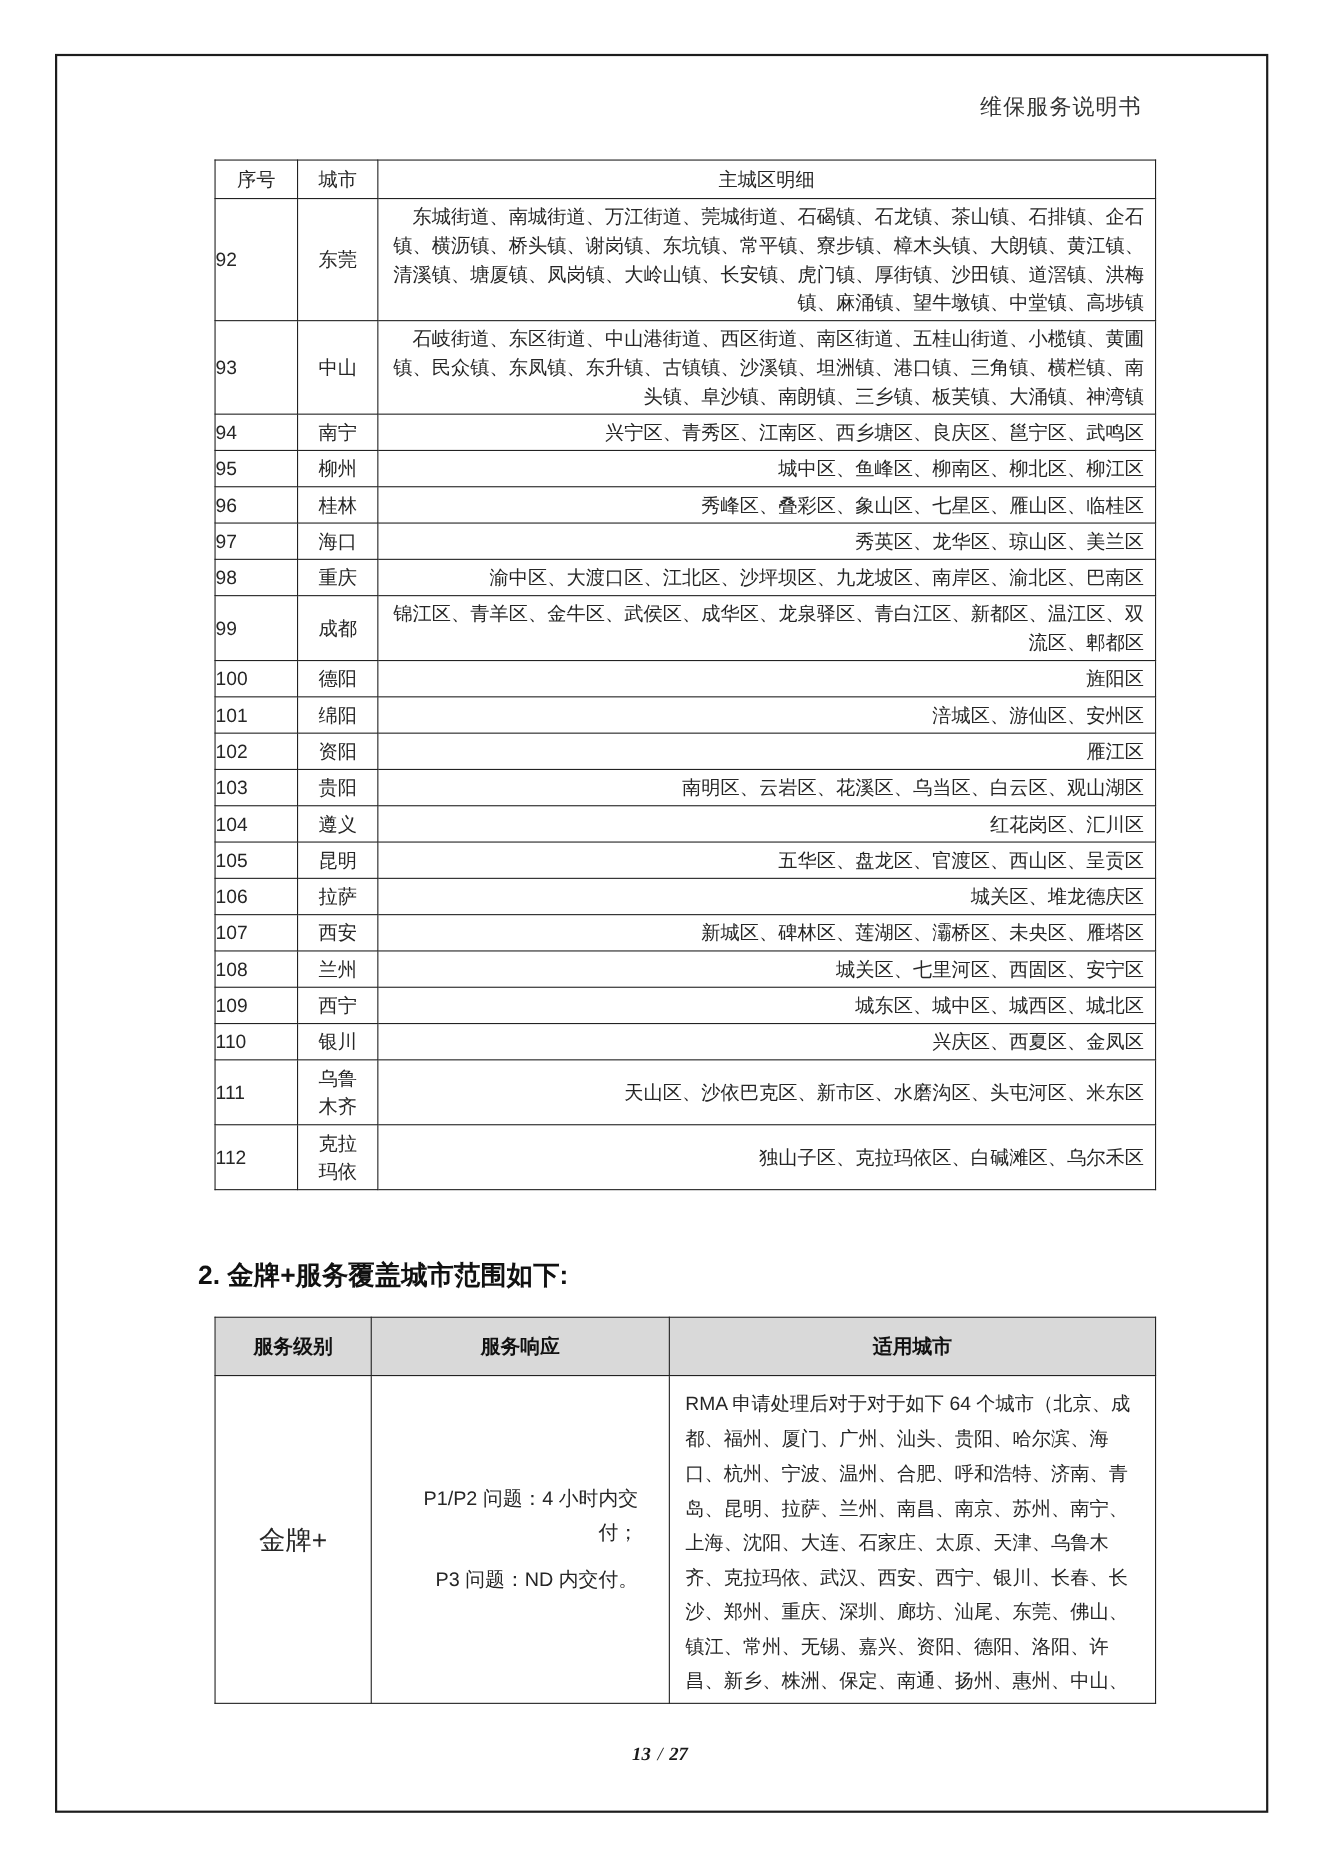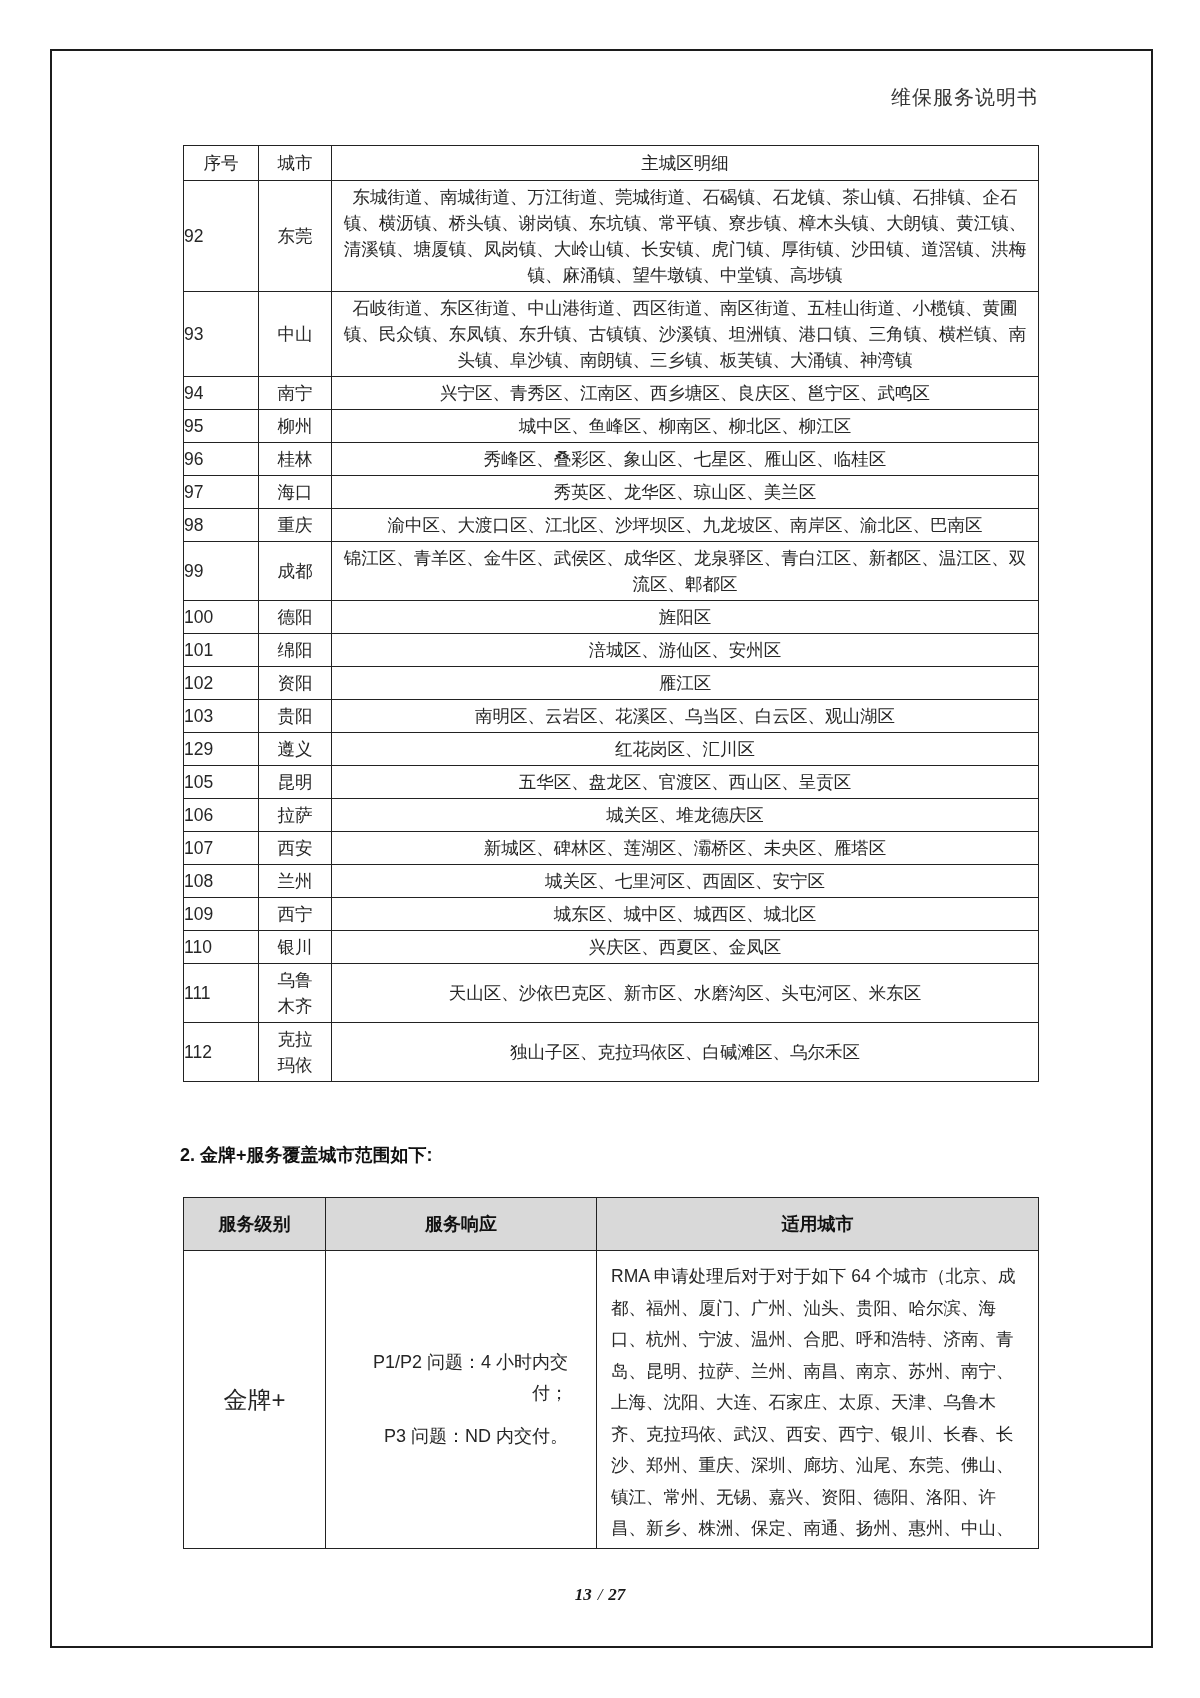--- a/index.html
+++ b/index.html
@@ -24,21 +24,21 @@
     top:84px;right:162px;
     font-family:"Liberation Serif","DejaVu Serif",serif;
     font-size:20px;color:#333333;
     letter-spacing:1px;
     white-space:nowrap;
   }
   table.doc-table{
     border-collapse:collapse;
     table-layout:fixed;
     position:absolute;
-    left:183px;
+    left:195px;
     width:855px;
     font-size:17.5px;
     color:#262626;
   }
   table.doc-table th, table.doc-table td{
     border:1.5px solid #222222;
     box-sizing:border-box;
   }
   
   #city-table{ top:145px; }
@@ -48,26 +48,26 @@
     padding:4px 2px;
     line-height:26px;
   }
   #city-table td{
     line-height:26px;
     padding:3px 0;
     vertical-align:middle;
   }
   #city-table td.c-no{ text-align:left; }
   #city-table td.c-city{ text-align:center; padding:3px 14px; }
-  #city-table td.c-districts{ text-align:center; padding:3px 10px;font-family:Liberation Serif, serif; }
+  #city-table td.c-districts{ text-align:right; padding:3px 10px;font-family:Liberation Serif, serif; }
   
   .section-heading{
     position:absolute;
     left:180px;top:1143px;
-    font-size:18px;
+    font-size:24px;
     font-weight:700;
     color:#111111;
     white-space:nowrap;
   }
   
   #service-table{ top:1197px; }
   #service-table th{
     background:#d9d9d9;
     font-weight:700;
     font-size:18px;
@@ -205,21 +205,21 @@
           <td class="c-districts">雁江区</td>
         </tr>
 
         <tr>
           <td class="c-no">103</td>
           <td class="c-city">贵阳</td>
           <td class="c-districts">南明区、云岩区、花溪区、乌当区、白云区、观山湖区</td>
         </tr>
 
         <tr>
-          <td class="c-no">129</td>
+          <td class="c-no">104</td>
           <td class="c-city">遵义</td>
           <td class="c-districts">红花岗区、汇川区</td>
         </tr>
 
         <tr>
           <td class="c-no">105</td>
           <td class="c-city">昆明</td>
           <td class="c-districts">五华区、盘龙区、官渡区、西山区、呈贡区</td>
         </tr>
 

